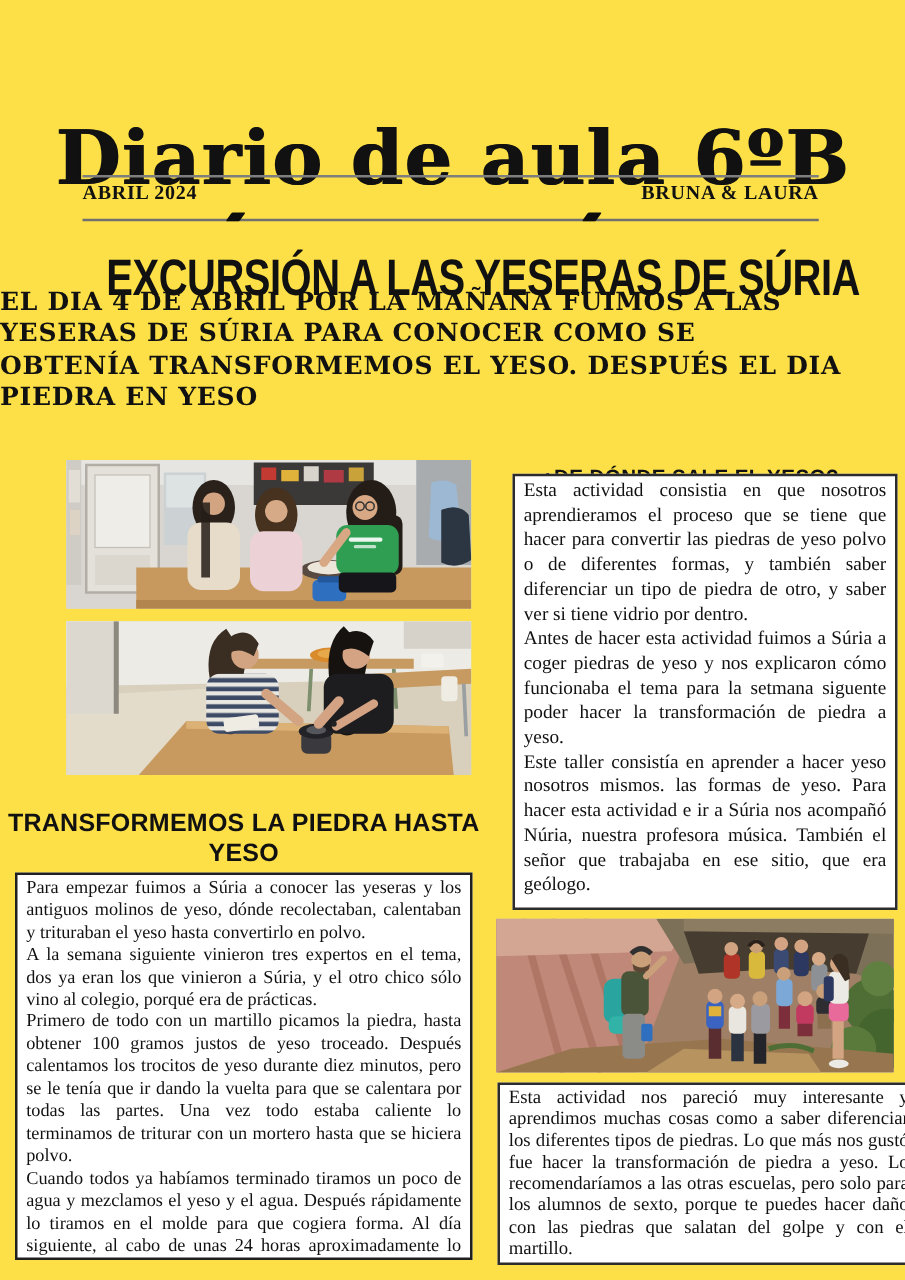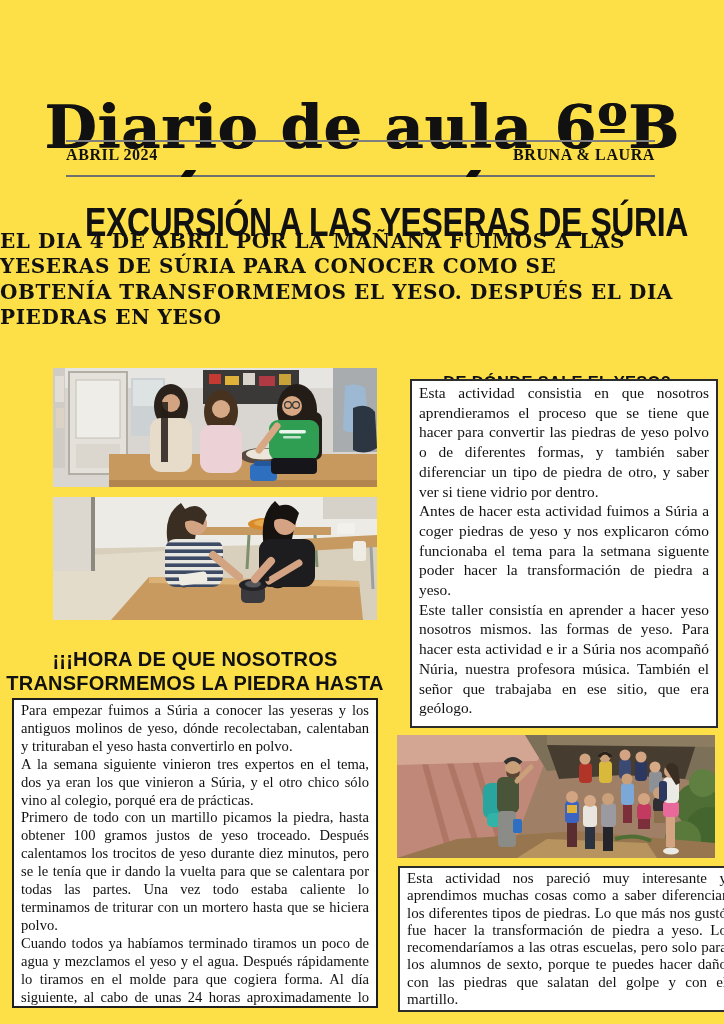--- a/index.html
+++ b/index.html
@@ -134,21 +134,21 @@
     <span class="rule-mark m1"></span>
     <span class="rule-mark m2"></span>
   </div>
 
   <h2 class="headline"><span>EXCURSIÓN A LAS YESERAS DE SÚRIA</span></h2>
 
   <div class="subheadline">
     <div>EL DIA 4 DE ABRIL POR LA MAÑANA FUIMOS A LAS</div>
     <div>YESERAS DE SÚRIA PARA CONOCER COMO SE</div>
     <div>OBTENÍA TRANSFORMEMOS EL YESO. DESPUÉS EL DIA</div>
-    <div>PIEDRAS EN YESO</div>
+    <div>PIEDRA EN YESO</div>
   </div>
 
   <figure class="photo photo-1" style="margin:0" role="img" aria-label="Tres alumnas en el aula calentando trocitos de yeso en un hornillo azul">
     <svg viewBox="0 0 324 119" preserveAspectRatio="none">
       <rect width="324" height="119" fill="#d9d6d1"></rect>
       <rect width="324" height="20" fill="#e7e5e1"></rect>
       <rect x="0" y="0" width="12" height="100" fill="#cfccc6"></rect>
       <rect x="2" y="8" width="9" height="26" fill="#e2ded6"></rect>
       <rect x="3" y="40" width="8" height="20" fill="#ddd3c4"></rect>
 
@@ -244,21 +244,20 @@
       <circle cx="232" cy="27" r="11" fill="#d4a383"></circle>
       <path d="M220 12 q16 -10 26 4 l-4 12 q-12 -10 -22 -4 z" fill="#151210"></path>
       <rect x="206" y="42" width="56" height="48" rx="11" fill="#1d1c1f"></rect>
       <path d="M218 64 L202 82" stroke="#d4a383" stroke-width="8" stroke-linecap="round"></path>
       <path d="M246 66 L216 84" stroke="#d4a383" stroke-width="7" stroke-linecap="round"></path>
       <circle cx="214" cy="82" r="2.4" fill="#222"></circle>
     </svg>
   </figure>
 
   <h3 class="left-heading">
-    <div>¡¡¡HORA DE QUE NOSOTROS</div>
     <div>TRANSFORMEMOS LA PIEDRA HASTA YESO</div>
     <div>EN POLVO!!!</div>
   </h3>
 
   <div class="textbox left-box">
     <p>Para empezar fuimos a Súria a conocer las yeseras y los antiguos molinos de yeso, dónde recolectaban, calentaban y trituraban el yeso hasta convertirlo en polvo.</p>
     <p>A la semana siguiente vinieron tres expertos en el tema, dos ya eran los que vinieron a Súria, y el otro chico sólo vino al colegio, porqué era de prácticas.</p>
     <p>Primero de todo con un martillo picamos la piedra, hasta obtener 100 gramos justos de yeso troceado. Después calentamos los trocitos  de yeso durante diez minutos, pero se le tenía que ir dando la vuelta para que se calentara por todas las partes. Una vez todo estaba caliente lo terminamos de triturar con un mortero hasta que se hiciera polvo.</p>
     <p>Cuando todos ya habíamos terminado tiramos un poco de agua y mezclamos el yeso y el agua. Después rápidamente lo tiramos en el molde para que cogiera forma. Al día siguiente, al cabo de unas  24 horas aproximadamente lo sacamos y nos lo llevamos a nuestra casa.</p>
   </div>

